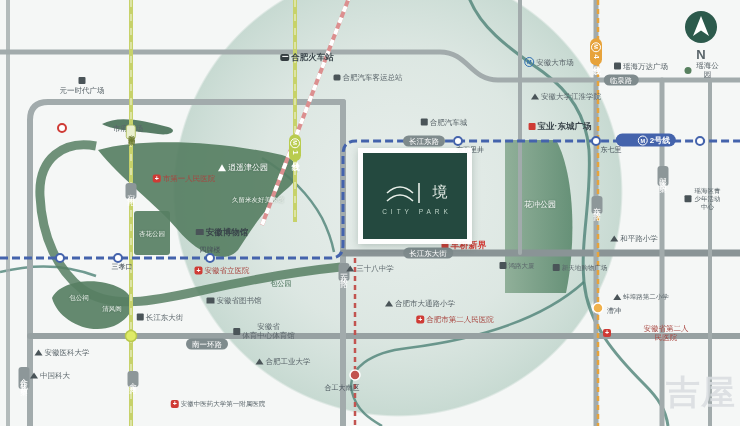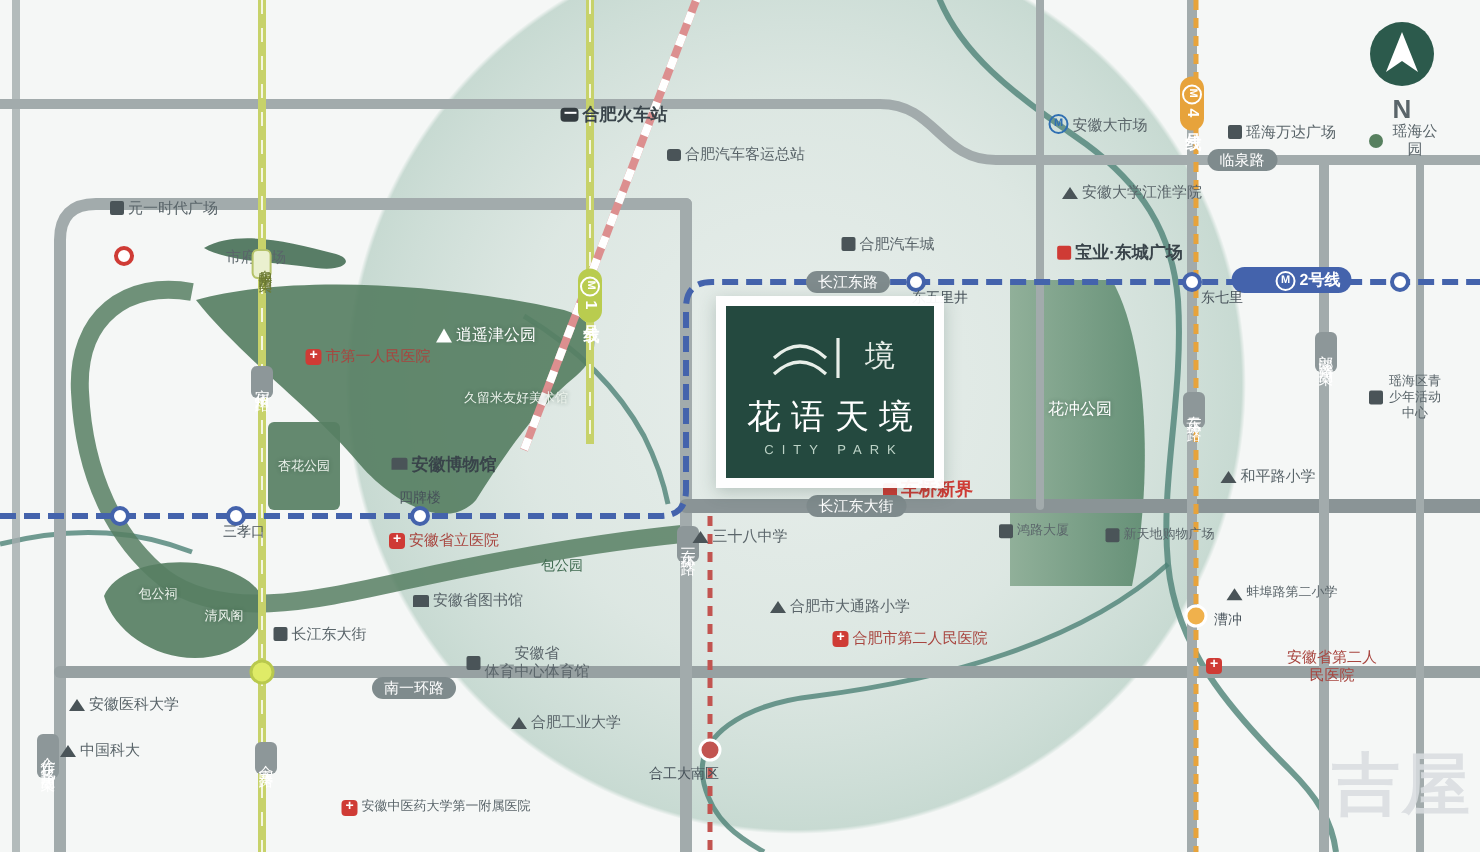--- a/index.html
+++ b/index.html
@@ -176,29 +176,28 @@
   <div id="project-logo">
     <div class="inner">
       <div class="glyph-row">
         <svg width="44" height="28" viewBox="0 0 44 28" fill="none" stroke="#e8efe9" stroke-width="1.6">
           <path d="M4,14 Q17,2 30,14"></path>
           <path d="M4,22 Q17,10 30,22"></path>
           <line x1="36" y1="4" x2="36" y2="24"></line>
         </svg>
         <span class="seal">境</span>
       </div>
-      <div class="cn">花语天境</div>
       <div class="en">CITY PARK</div>
     </div>
   </div>
 
   <div id="labels">
       <div class="map-label l-poi-strong" style="left: 307px; top: 57px;"><span class="icn icn-train"></span><span>合肥火车站</span></div>
       <div class="map-label" style="left: 368px; top: 77px;"><span class="icn icn-bus"></span><span>合肥汽车客运总站</span></div>
-      <div class="map-label" style="left: 82px; top: 104px;"><span class="icn icn-building"></span><span>元一时代广场</span></div>
+      <div class="map-label" style="left: 82px; top: 86px; flex-direction: column;"><span class="icn icn-building"></span><span>元一时代广场</span></div>
       <div class="map-label" style="left: 100px; top: 128px; gap: 46px;"><span class="icn icn-target"></span><span>市府广场</span></div>
       <div class="map-label" style="left: 549px; top: 62px;"><span class="icn icn-metro">M</span><span>安徽大市场</span></div>
       <div class="map-label" style="left: 641px; top: 66px;"><span class="icn icn-building"></span><span>瑶海万达广场</span></div>
       <div class="map-label" style="left: 703px; top: 70px;"><span class="icn icn-tree"></span><span>瑶海公园</span></div>
       <div class="map-label l-roadbox" style="left: 621px; top: 80px;">
         <span>临泉路</span>
       </div>
       <div class="map-label" style="left: 566px; top: 96px;"><span class="icn icn-school"></span><span>安徽大学江淮学院</span></div>
       <div class="map-label" style="left: 444px; top: 122px;"><span class="icn icn-building"></span><span>合肥汽车城</span></div>
       <div class="map-label l-poi-strong" style="left: 560px; top: 126px;"><span class="icn icn-building-red"></span><span>宝业·东城广场</span></div>

